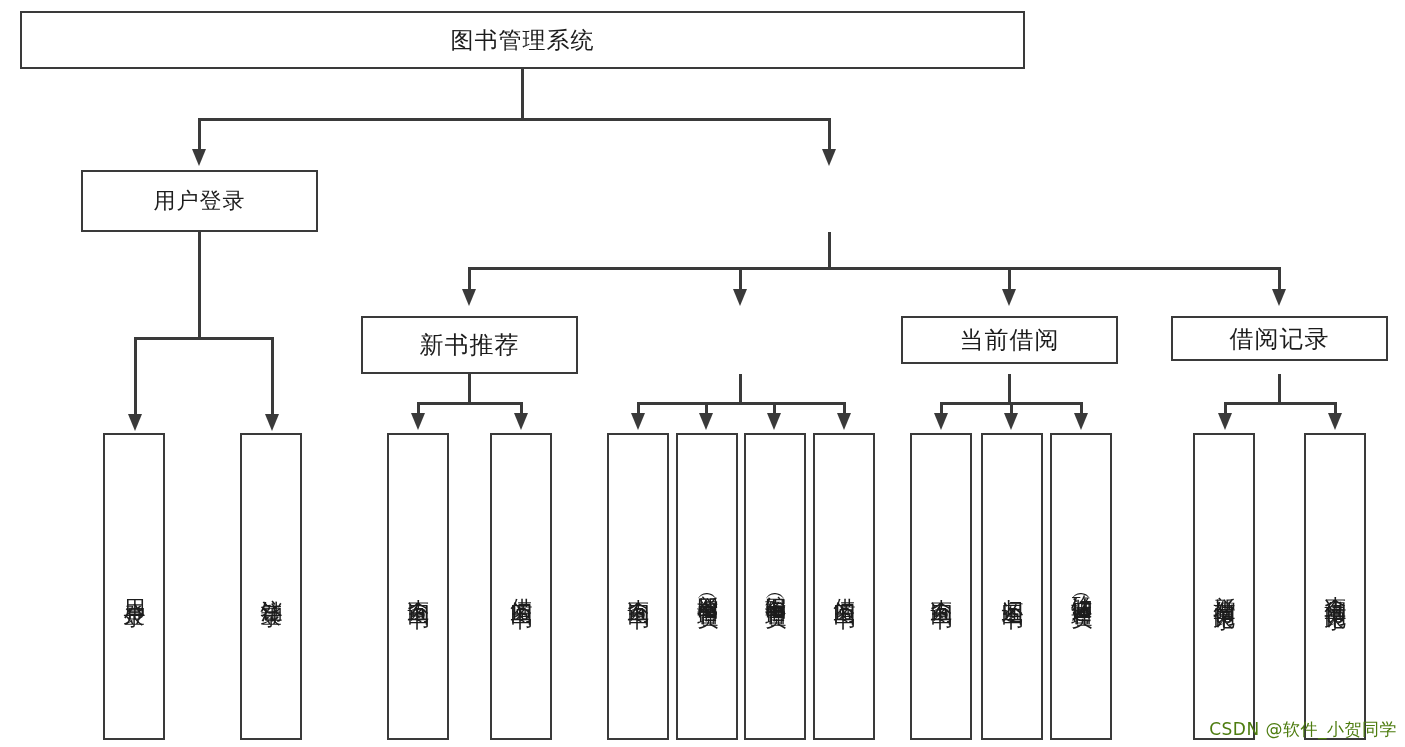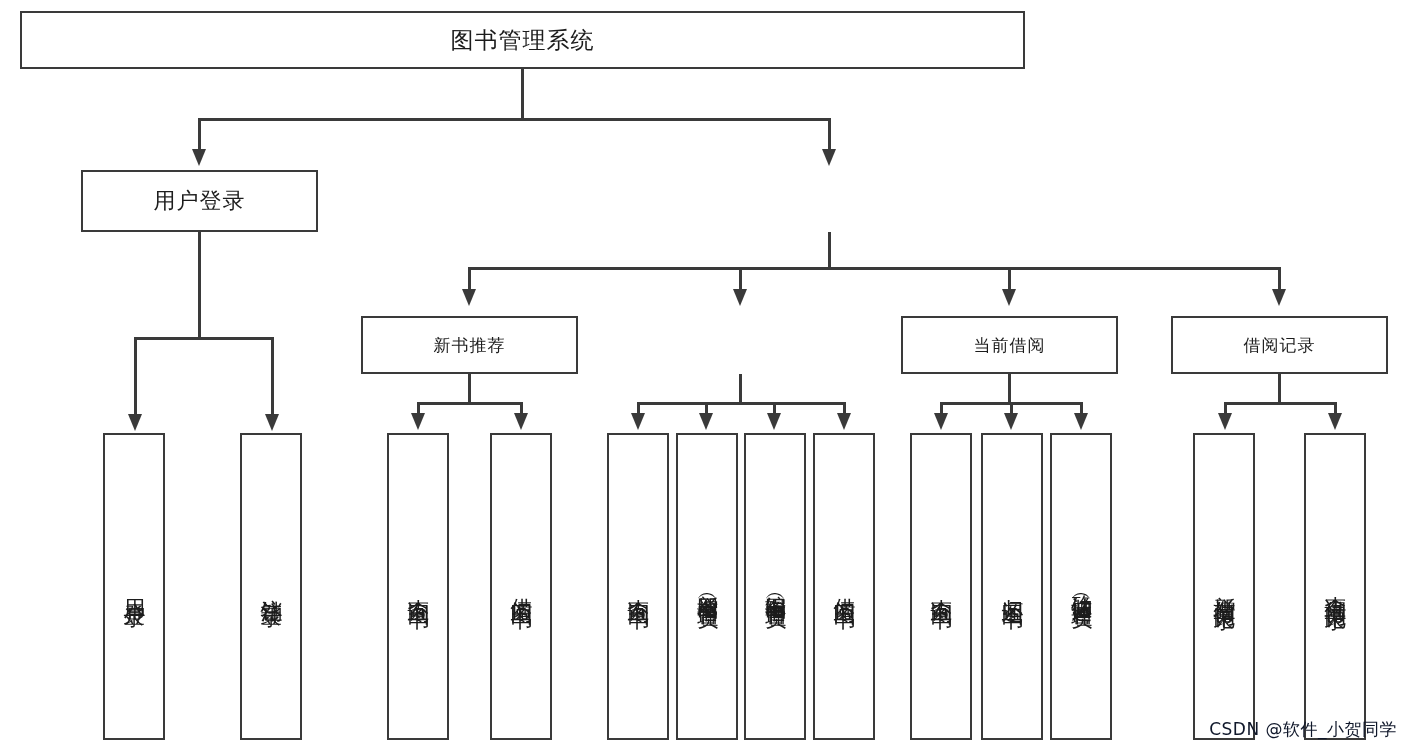--- a/index.html
+++ b/index.html
@@ -17,21 +17,21 @@
     background:#ffffff;
     border:2.5px solid #3a3a3a;
     display:flex;
     align-items:center;
     justify-content:center;
     color:#1c1c1c;
     letter-spacing:1px;
   }
   .node.root{font-size:23px;}
   .node.lvl2{font-size:22px;}
-  .node.lvl3{font-size:17px;}
+  .node.lvl3{font-size:24px;}
 
   
   .leaf{
     position:absolute;
     box-sizing:border-box;
     background:#ffffff;
     border:2.5px solid #3a3a3a;
     display:flex;
     align-items:center;
     justify-content:center;
@@ -58,21 +58,21 @@
     border-left:7.5px solid transparent;
     border-right:7.5px solid transparent;
     border-top:17px solid #3a3a3a;
   }
 
   
   #watermark{
     position:absolute;
     right:8px;bottom:6px;
     font-size:17px;
-    color:#0f172a;
+    color:#4d7c0f;
     letter-spacing:0.5px;
     white-space:nowrap;
     pointer-events:none;
   }
 </style>
 </head>
 <body>
 
 <div id="diagram">
 
@@ -113,24 +113,24 @@
 
   <div class="vline" style="left:1008px;top:267px;width:2.5px;height:24px;"></div>
   <div class="arrow" style="left:1002px;top:289px;"></div>
 
   <div class="vline" style="left:1278px;top:267px;width:2.5px;height:24px;"></div>
   <div class="arrow" style="left:1272px;top:289px;"></div>
 
   <div class="node lvl3" style="left:361px;top:316px;width:217px;height:58px;">
     <span>新书推荐</span>
   </div>
-  <div class="node lvl3" style="left:901px;top:316px;width:217px;height:58px;">
+  <div class="node lvl3" style="left:901px;top:316px;width:217px;height:48px;">
     <span>当前借阅</span>
   </div>
-  <div class="node lvl3" style="left:1171px;top:316px;width:217px;height:58px;">
+  <div class="node lvl3" style="left:1171px;top:316px;width:217px;height:45px;">
     <span>借阅记录</span>
   </div>
 
   <div class="vline" style="left:468px;top:374px;width:2.5px;height:29px;"></div>
   <div class="hline" style="left:417px;top:402px;width:105px;height:2.5px;"></div>
   <div class="vline" style="left:417px;top:402px;width:2.5px;height:13px;"></div>
   <div class="arrow" style="left:411px;top:413px;"></div>
   <div class="vline" style="left:520px;top:402px;width:2.5px;height:13px;"></div>
   <div class="arrow" style="left:514px;top:413px;"></div>
 

